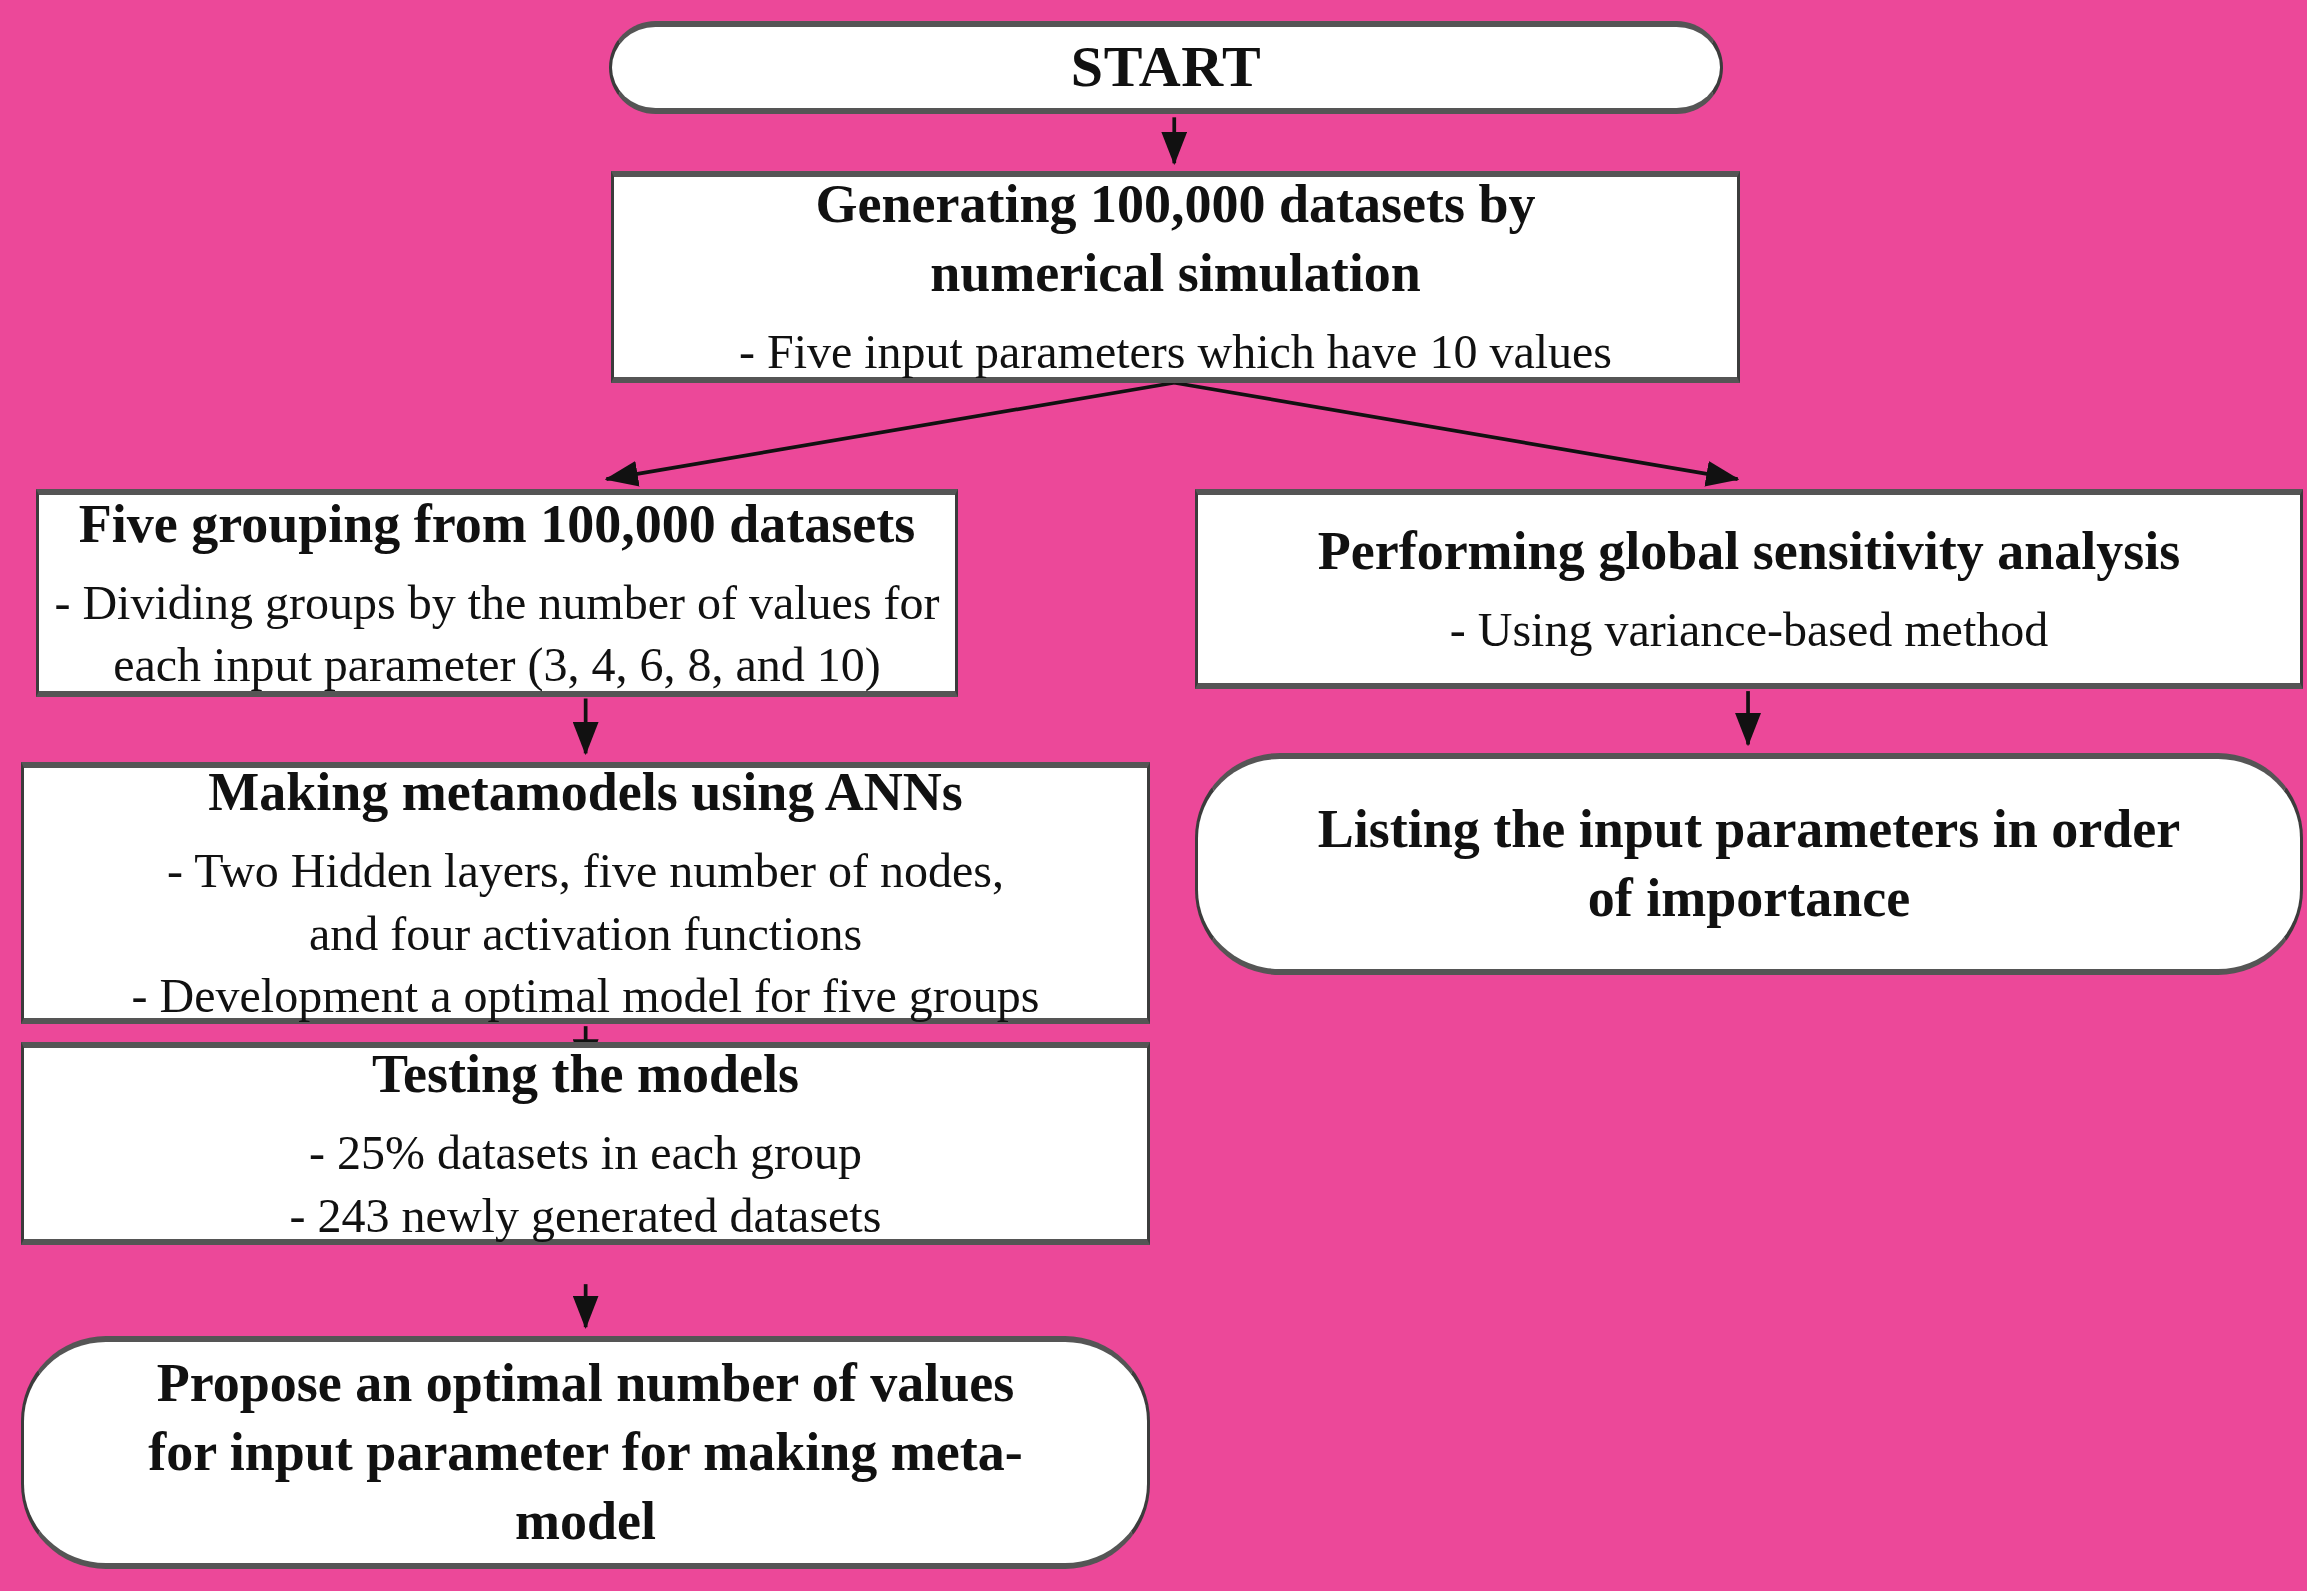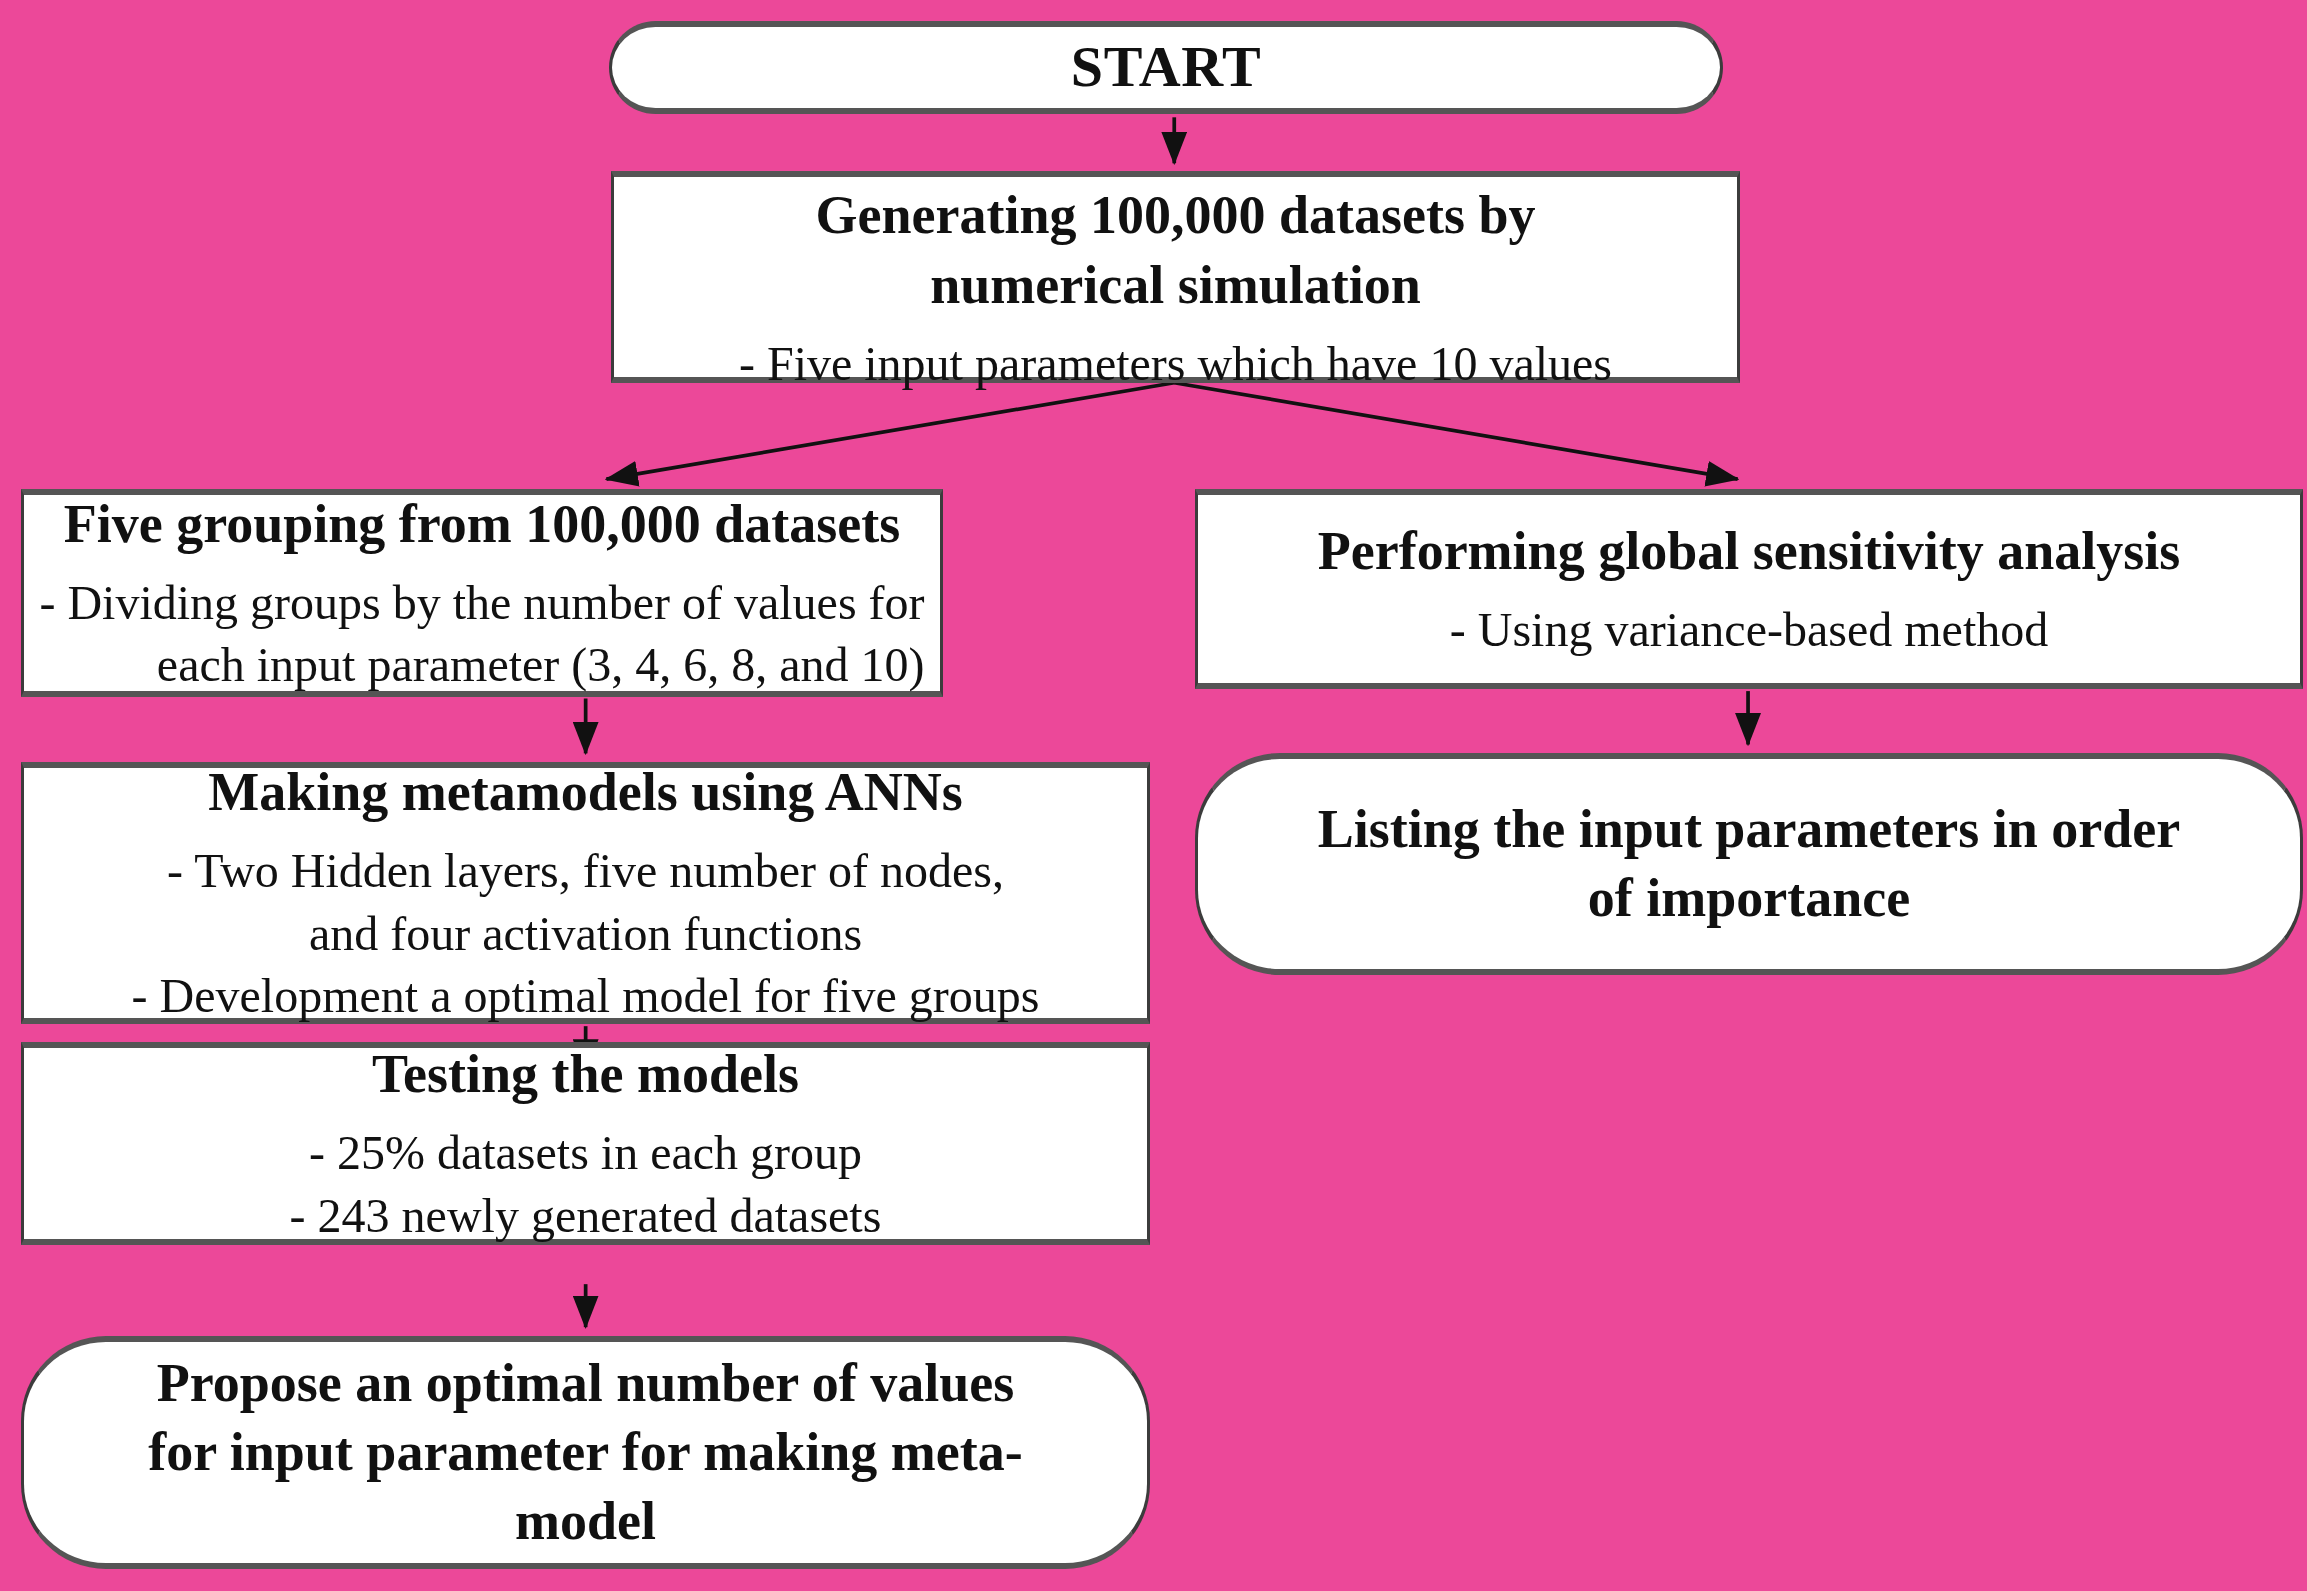--- a/index.html
+++ b/index.html
@@ -40,22 +40,22 @@
   }
   .details {
     font-size: 48px;
     line-height: 1.30;
     white-space: pre-line;
     margin-top: 13px;
   }
   
   #n-start      { left: 609px;  top: 21px;   width: 1114px; height: 93px; border-radius: 47px; }
   #n-start .title { font-size: 58px; letter-spacing: 0.7px; }
-  #n-generate   { left: 611px;  top: 171px;  width: 1129px; height: 212px; justify-content: space-between; }
-  #n-grouping   { left: 21px;   top: 489px;  width: 922px; height: 208px; text-align: right; }
+  #n-generate   { left: 611px;  top: 171px;  width: 1129px; height: 212px; }
+  #n-grouping   { left: 36px;   top: 489px;  width: 922px; height: 208px; }
   #n-sensitivity{ left: 1195px; top: 489px;  width: 1108px; height: 200px; }
   #n-metamodels { left: 21px;   top: 762px; width: 1129px; height: 262px; }
   #n-listing    { left: 1195px; top: 753px; width: 1108px; height: 222px; border-radius: 85px; }
   #n-testing    { left: 21px;   top: 1042px; width: 1129px; height: 203px; }
   #n-propose    { left: 21px;   top: 1336px; width: 1129px; height: 233px; border-radius: 85px; }
   #arrow-layer {
     position: absolute;
     left: 0; top: 0;
     width: 2307px;
     height: 1592px;

